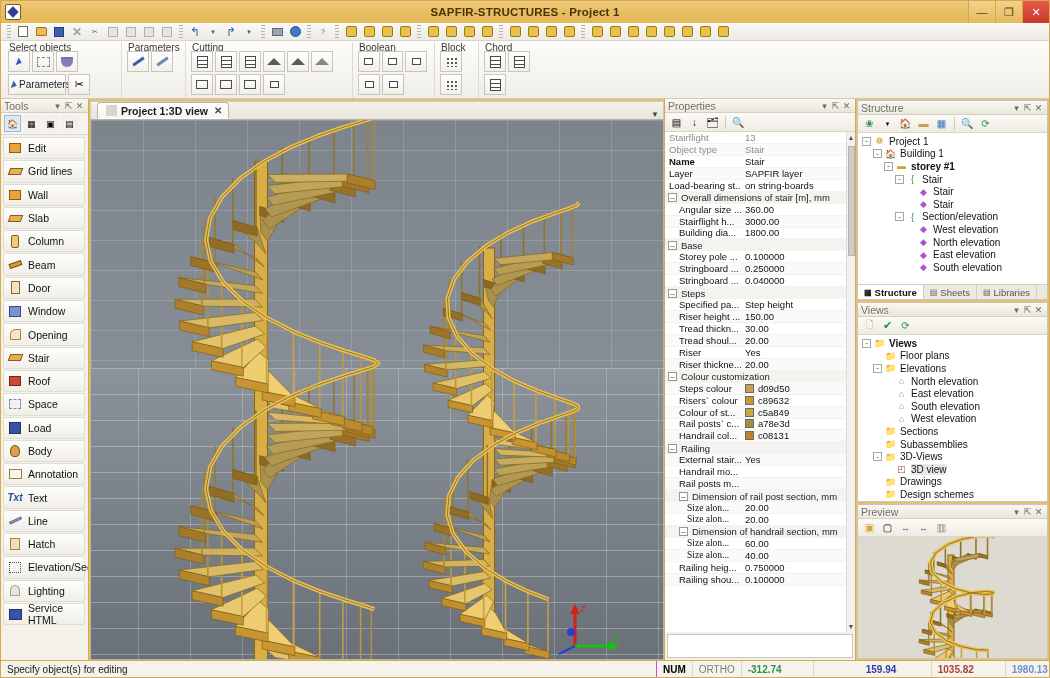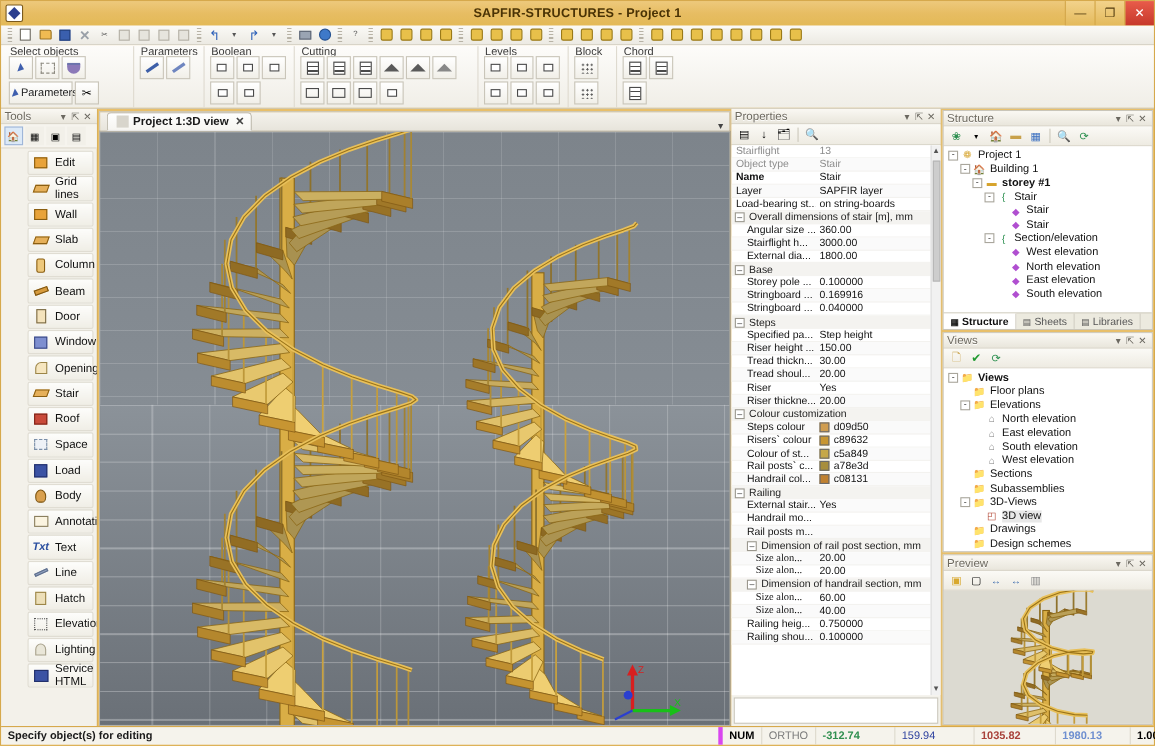--- a/index.html
+++ b/index.html
@@ -125,21 +125,21 @@
   .ph .pt { font-size: 10.5px; color: #6e6a60; flex: 1 1 auto;
     text-shadow: 0 1px 0 #fff; white-space:nowrap; overflow:hidden;}
   .ph .pb { width: 11px; text-align:center; font-size: 9px; color:#6b6860; }
   .tools-tabs {
     height: 22px; flex:0 0 22px; display:flex; align-items:center; gap:2px;
     padding: 2px 3px; background:#f6f4ee; border-bottom:1px solid #dcd8cc;
   }
   .ttab { width:17px;height:17px;border:1px solid transparent;
     display:flex;align-items:center;justify-content:center; background:#f2f0e9;}
   .ttab.sel { border-color:#9fb6d8; background:#dce9f7; }
-  .tools-list { flex:1 1 auto; overflow:hidden; padding: 2px 0 0 2px; margin-left: 22px; }
+  .tools-list { flex:1 1 auto; overflow:hidden; padding: 2px 0 0 2px; }
   .titem {
     height: 22.3px; display:flex; align-items:center; gap:5px;
     background: linear-gradient(to bottom,#fdfdfb,#f0eee6);
     border: 1px solid #e0ddd3; border-radius:2px; margin-bottom:1px; margin-right:3px;
     padding-left: 3px; font-size: 10.5px; color:#111;
   }
   .ticon { width:16px;height:15px;flex:0 0 16px;display:flex;align-items:center;justify-content:center;}
   .ticon .b1{width:12px;height:10px;background:#e8a33a;border:1px solid #8a5e11;}
   .ticon .b2{width:13px;height:7px;background:#e6b05a;border:1px solid #8a5e11;transform:skewX(-20deg);}
   .ticon .b3{width:8px;height:13px;background:#eec97c;border:1px solid #8a5e11;border-radius:2px;}
@@ -260,21 +260,21 @@
   .tabs-bottom { height:15px; flex:0 0 15px; display:flex; align-items:stretch;
      background:#eceadf; border-top:1px solid #d3cfc3; }
   .btab { display:flex;align-items:center;gap:3px;padding:0 6px;font-size:9.5px;
      color:#555; border-right:1px solid #d3cfc3;}
   .btab.sel { background:#fff; color:#111; font-weight:bold; }
   .prevbody { flex:1 1 auto; background:#dcdad1; position:relative; overflow:hidden; }
   
   .statusbar { height: 17px; flex:0 0 17px; display:flex; align-items:stretch;
     background:#f5f3ec; border-top:1px solid #d6a94c; font-size:10px; }
   .sb-msg { flex: 0 0 656px; display:flex; align-items:center; padding-left:6px;
-    font-weight:bold; color:#1a1a1a; border-right:4px solid #d946ef; }
+    font-weight:normal; color:#1a1a1a; border-right:1px solid #d946ef; }
   .sb-cell { display:flex; align-items:center; justify-content:flex-start;
     padding: 0 6px; border-right:1px solid #ddd9cd; }
   .sb-num { font-weight:bold; }
 </style>
 </head>
 <body>
 
 <div id="app">
 
   <div class="titlebar">
@@ -448,20 +448,58 @@
       <div class="rrow">
         <div class="rbtn">
             <div class="pen"></div>
           </div>
         <div class="rbtn">
             <div class="pen l"></div>
           </div>
       </div>
     </div>
 
+    <div class="rgroup" style="width:167px">
+      <div class="glabel">Cutting</div>
+      <div class="rrow">
+        <div class="rbtn">
+            <div class="bar3"></div>
+          </div>
+        <div class="rbtn">
+            <div class="bar3"></div>
+          </div>
+        <div class="rbtn">
+            <div class="bar3"></div>
+          </div>
+        <div class="rbtn">
+            <div class="hse"></div>
+          </div>
+        <div class="rbtn">
+            <div class="hse"></div>
+          </div>
+        <div class="rbtn">
+            <div class="hse" style="border-bottom-color:#888"></div>
+          </div>
+      </div>
+      <div class="rrow">
+        <div class="rbtn">
+            <div class="ln"></div>
+          </div>
+        <div class="rbtn">
+            <div class="ln"></div>
+          </div>
+        <div class="rbtn">
+            <div class="ln"></div>
+          </div>
+        <div class="rbtn">
+            <div class="sqs"></div>
+          </div>
+      </div>
+    </div>
+
     <div class="rgroup" style="width:82px">
       <div class="glabel">Boolean</div>
       <div class="rrow">
         <div class="rbtn">
             <div class="sqs"></div>
           </div>
         <div class="rbtn">
             <div class="sqs"></div>
           </div>
         <div class="rbtn">
@@ -471,83 +509,20 @@
       <div class="rrow">
         <div class="rbtn">
             <div class="sqs"></div>
           </div>
         <div class="rbtn">
             <div class="sqs"></div>
           </div>
       </div>
     </div>
 
-    <div class="rgroup" style="width:167px">
-      <div class="glabel">Cutting</div>
-      <div class="rrow">
-        <div class="rbtn">
-            <div class="bar3"></div>
-          </div>
-        <div class="rbtn">
-            <div class="bar3"></div>
-          </div>
-        <div class="rbtn">
-            <div class="bar3"></div>
-          </div>
-        <div class="rbtn">
-            <div class="hse"></div>
-          </div>
-        <div class="rbtn">
-            <div class="hse"></div>
-          </div>
-        <div class="rbtn">
-            <div class="hse" style="border-bottom-color:#888"></div>
-          </div>
-      </div>
-      <div class="rrow">
-        <div class="rbtn">
-            <div class="ln"></div>
-          </div>
-        <div class="rbtn">
-            <div class="ln"></div>
-          </div>
-        <div class="rbtn">
-            <div class="ln"></div>
-          </div>
-        <div class="rbtn">
-            <div class="sqs"></div>
-          </div>
-      </div>
-    </div>
-
-    <div class="rgroup" style="width:82px">
-      <div class="glabel">Levels</div>
-      <div class="rrow">
-        <div class="rbtn">
-            <div class="sqs"></div>
-          </div>
-        <div class="rbtn">
-            <div class="sqs"></div>
-          </div>
-        <div class="rbtn">
-            <div class="sqs"></div>
-          </div>
-      </div>
-      <div class="rrow">
-        <div class="rbtn">
-            <div class="sqs"></div>
-          </div>
-        <div class="rbtn">
-            <div class="sqs"></div>
-          </div>
-        <div class="rbtn">
-            <div class="sqs"></div>
-          </div>
-      </div>
-    </div>
 
     <div class="rgroup" style="width:44px">
       <div class="glabel">Block</div>
       <div class="rrow">
         <div class="rbtn">
             <div class="dots"></div>
           </div>
       </div>
       <div class="rrow">
         <div class="rbtn">
@@ -1202,39 +1177,39 @@
                 <span>360.00</span>
               </div>
             </div>
             <div class="prow alt">
               <div class="pk pindent1">Stairflight h...</div>
               <div class="pv">
                 <span>3000.00</span>
               </div>
             </div>
             <div class="prow">
-              <div class="pk pindent1">External dia...</div>
+              <div class="pk pindent1">Building dia...</div>
               <div class="pv">
                 <span>1800.00</span>
               </div>
             </div>
             <div class="pgroup">
               <span class="pexp">–</span>
               <span class="pgtext">Base</span>
             </div>
             <div class="prow">
               <div class="pk pindent1">Storey pole ...</div>
               <div class="pv">
                 <span>0.100000</span>
               </div>
             </div>
             <div class="prow alt">
               <div class="pk pindent1">Stringboard ...</div>
               <div class="pv">
-                <span>0.169916</span>
+                <span>0.250000</span>
               </div>
             </div>
             <div class="prow">
               <div class="pk pindent1">Stringboard ...</div>
               <div class="pv">
                 <span>0.040000</span>
               </div>
             </div>
             <div class="pgroup">
               <span class="pexp">–</span>
@@ -1787,19 +1762,19 @@
         </div>
       </div>
     </div>
   </div>
 
   <div class="statusbar">
     <div class="sb-msg">Specify object(s) for editing</div>
     <div class="sb-cell sb-num" style="flex:0 0 34px">NUM</div>
     <div class="sb-cell" style="flex:0 0 44px;color:#7b7b7b">ORTHO</div>
     <div class="sb-cell" id="sb-x" style="flex: 0 0 72px; font-weight: bold; color: rgb(47, 143, 79);">-312.74</div>
-    <div class="sb-cell" id="sb-y" style="flex: 0 0 72px; font-weight: normal; color: rgb(43, 63, 158);">159.94</div>
+    <div class="sb-cell" id="sb-y" style="flex: 0 0 72px; font-weight: bold; color: rgb(43, 63, 158); margin-left: 46px;">159.94</div>
     <div class="sb-cell" id="sb-z" style="flex: 0 0 74px; font-weight: bold; color: rgb(168, 65, 58);">1035.82</div>
     <div class="sb-cell" id="sb-l" style="flex: 0 0 68px; font-weight: bold; color: rgb(110, 143, 208); text-align: right;">1980.13</div>
     <div class="sb-cell" style="flex:1 1 auto;font-weight:bold;border-right:none">1.00</div>
 
   </div>
 </div>
 
 </body></html>

